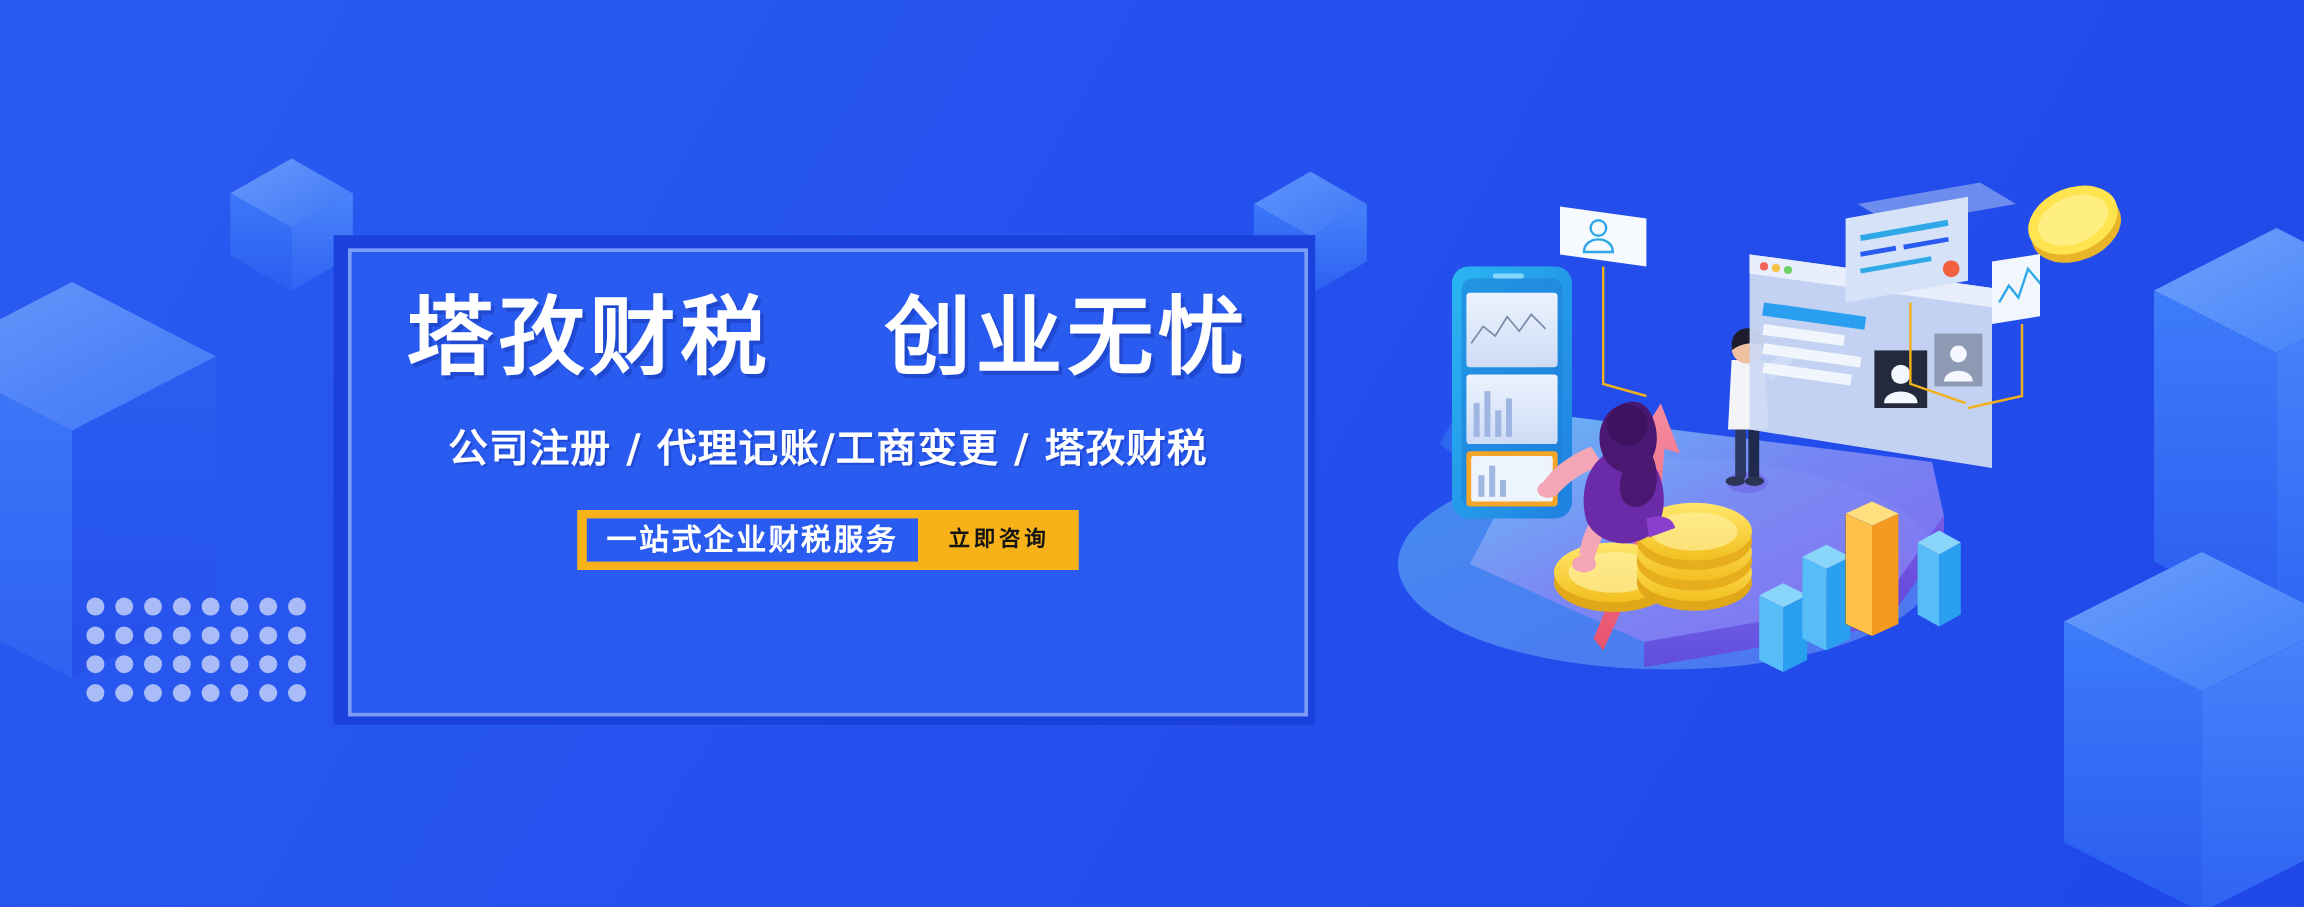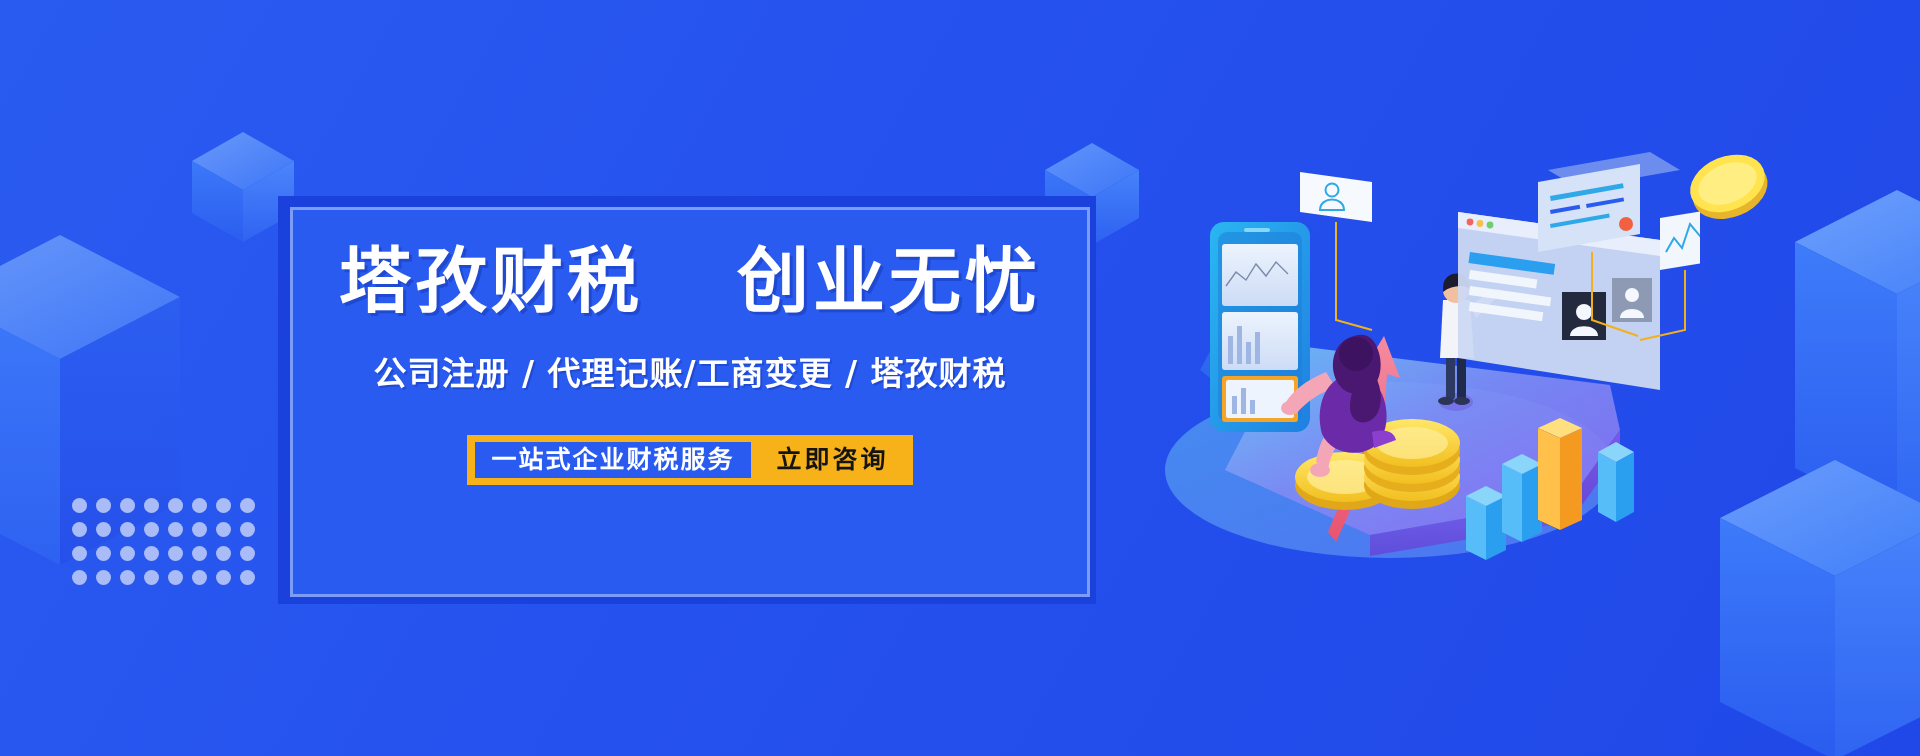--- a/index.html
+++ b/index.html
@@ -65,35 +65,35 @@
   .subhead{
     margin-top:30px;
     font-family:"DejaVu Sans","Liberation Sans",sans-serif;
     font-size:33px;font-weight:bold;color:#ffffff;letter-spacing:1px;
     white-space:nowrap;
     text-shadow:2px 2px 0 rgba(20,50,170,.40);
   }
 
   
   .cta{
-    margin-top:40px;display:flex;align-items:center;
+    margin-top:30px;display:flex;align-items:center;
     background:#f7b219;height:50px;padding:0 0 0 0;
     box-shadow:0 0 0 0 rgba(0,0,0,0);
   }
   .cta-tag{
     background:#2a5bf0;color:#ffffff;
     font-family:"DejaVu Sans","Liberation Sans",sans-serif;
     font-size:25px;font-weight:bold;letter-spacing:2px;
     height:36px;line-height:36px;margin:0 0 0 8px;padding:0 16px;
     white-space:nowrap;
   }
   .cta-action{
     color:#141414;
     font-family:"DejaVu Sans","Liberation Sans",sans-serif;
-    font-size:25px;font-weight:bold;letter-spacing:3px;
+    font-size:18px;font-weight:bold;letter-spacing:3px;
     padding:0 24px 0 26px;white-space:nowrap;line-height:50px;
   }
 
   
   .illus{position:absolute;left:1140px;top:140px;width:560px;height:430px;}
 </style>
 </head>
 <body>
 
 <div id="banner">

